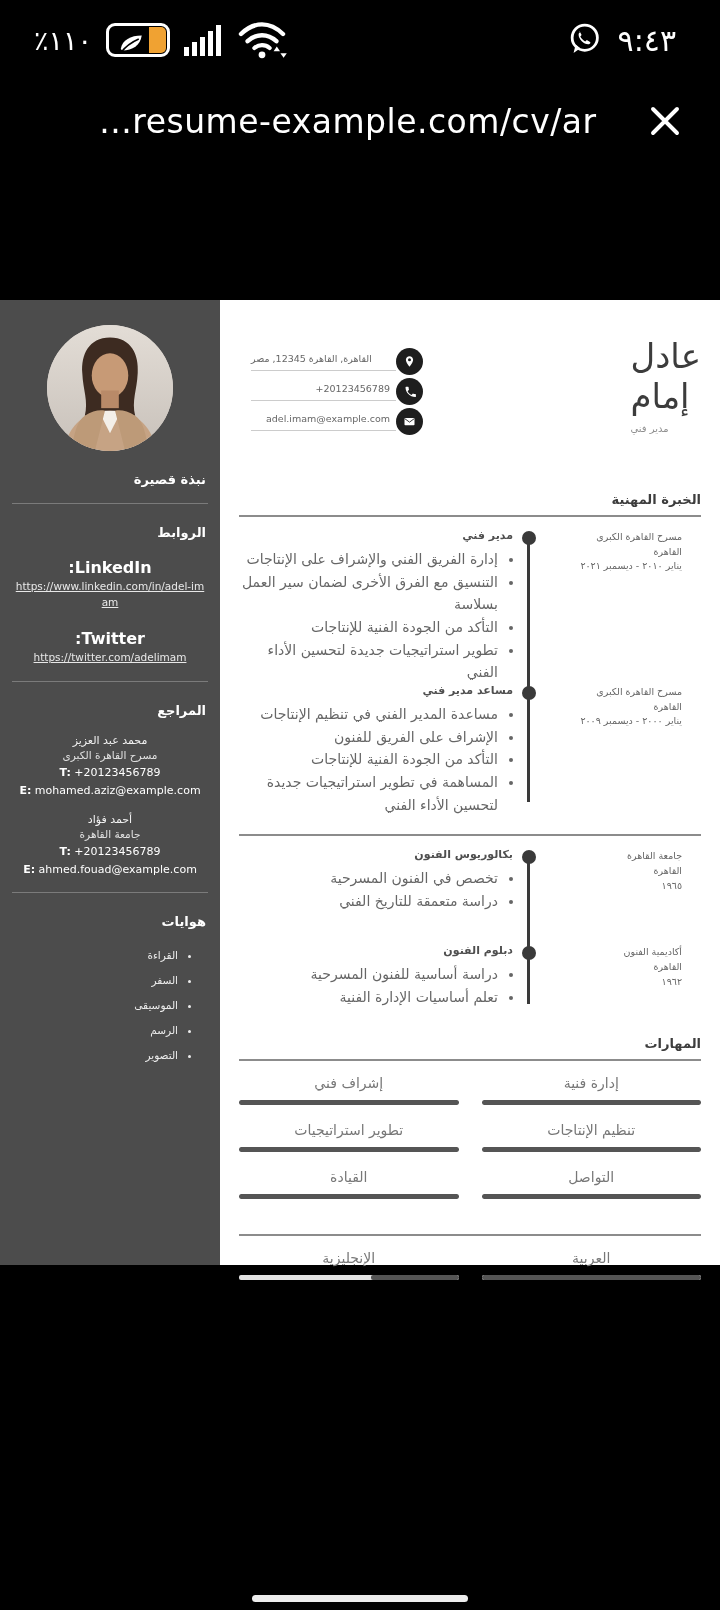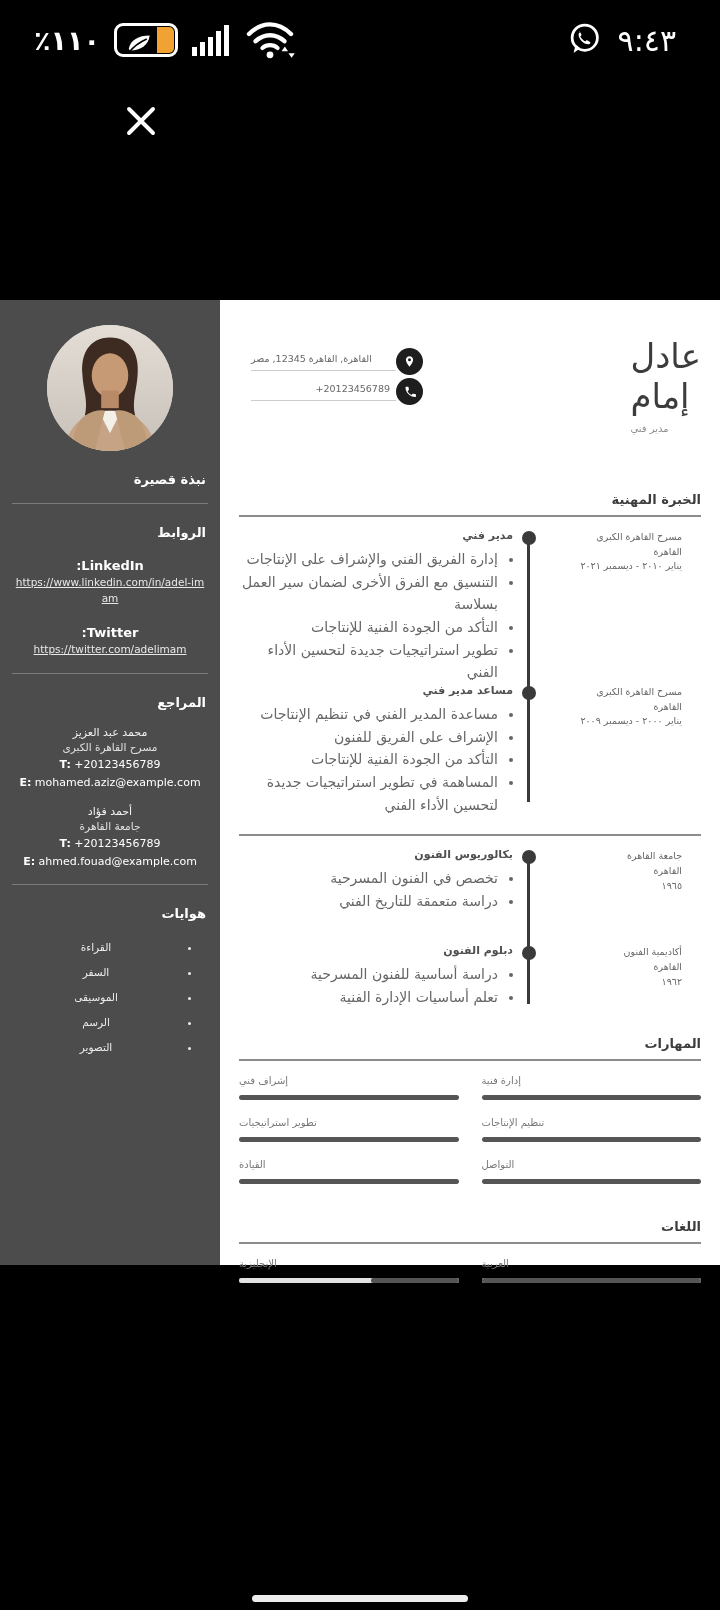--- a/index.html
+++ b/index.html
@@ -2,21 +2,21 @@
 <html><head>
 <meta charset="utf-8">
 <style>
   * { margin:0; padding:0; box-sizing:border-box; }
   html,body { width:720px; height:1610px; background:#000; font-family:"DejaVu Sans", sans-serif; }
   .screen { position:relative; width:720px; height:1610px; background:#000; overflow:hidden; }
 
   
   .statusbar { position:absolute; top:0; left:0; right:0; height:80px; display:flex; justify-content:space-between; align-items:center; padding:0 44px 0 34px; }
   .st-left, .st-right { display:flex; align-items:center; gap:14px; }
-  .battery-pct { color:#fff; font-size:27px; direction:ltr;font-weight:bold; }
+  .battery-pct { color:#fff; font-size:27px; direction:ltr; }
   .battery { position:relative; width:64px; height:34px; border:3px solid #fff; border-radius:9px; background:#000; }
   .battery-fill { position:absolute; right:1px; top:1px; bottom:1px; width:17px; background:#f0a232; border-radius:0 5px 5px 0; }
   .battery svg { position:absolute; left:8px; top:4px; }
   .clock { color:#fff; font-size:30px; direction:ltr; }
 
   
   .urlbar { position:absolute; top:80px; left:0; right:0; height:82px; display:flex; align-items:center; }
   .url-spacer { width:86px; }
   .url-text { flex:1; text-align:center; color:#fff; font-size:33px; direction:ltr; letter-spacing:.5px; }
   .url-close { width:110px; display:flex; justify-content:center; align-items:center; }
@@ -26,29 +26,29 @@
 
   
   .sidebar { position:absolute; left:0; top:0; width:220px; height:965px; background:#4c4c4c; color:#e8e8e8; direction:rtl; }
   .photo-wrap { width:126px; height:126px; border-radius:50%; overflow:hidden; margin:25px auto 0 auto; background:#d9d3cd; }
   .sb-sec { padding:0 14px; }
   .sb-title { color:#fff; font-size:13px; font-weight:bold; text-align:right;margin-top:21px; }
   .sb-divider { border-top:1px solid #7b7b7b; margin:16px 12px; }
   .about-title { }
   .about-text { margin-top:16px; font-size:10.5px; line-height:1.65; color:#e2e2e2; text-align:right; }
   .link-item { margin-top:18px; text-align:center; }
-  .link-label { font-size:13px; font-weight:bold; color:#fff; display:block; }
+  .link-label { font-size:16px; font-weight:bold; color:#fff; display:block; }
   .link-url { font-size:10.5px; color:#e8e8e8; text-decoration:underline; word-break:break-all; direction:ltr; display:block; line-height:1.5; margin-top:2px; }
   .ref-item { margin-top:16px; text-align:center; }
   .ref-name { font-size:11px; color:#f2f2f2; }
   .ref-org { font-size:10.5px; color:#e0e0e0; margin-top:2px; }
   .ref-line { font-size:11px; color:#fff; margin-top:5px; direction:rtl; }
   .ref-lbl { font-weight:bold; }
   .hobby-list { list-style:disc; padding-right:28px; margin-top:20px; }
-  .hobby-list li { font-size:10.5px; color:#ececec; margin-bottom:13px; text-align:center; }
+  .hobby-list li { font-size:10.5px; color:#ececec; margin-bottom:13px; text-align:right; }
 
   
   .main { position:absolute; left:220px; top:0; width:500px; height:965px; background:#fff; direction:rtl; padding:32px 19px 0 19px; }
   .top-header { position:relative; height:142px; }
   .name-block { position:absolute; right:0; top:4px; text-align:left; }
   .name-line { font-size:34px; color:#3c3c3c; line-height:1.18; }
   .job-sub { font-size:10px; color:#8e8e8e; margin-top:7px; letter-spacing:1px; }
   .contact-block { position:absolute; left:12px; top:16px; width:172px; }
   .contact-row { display:flex; align-items:center; direction:rtl; margin-bottom:3px; }
   .c-icon { width:27px; height:27px; border-radius:50%; background:#1e1e1e; flex:0 0 27px; display:flex; align-items:center; justify-content:center; margin-right:0; }
@@ -67,21 +67,21 @@
   .blist { list-style:disc; padding-right:15px; }
   .blist li { font-size:14px; color:#666; line-height:1.62; text-align:right; }
   .entry.exp1 { min-height:100px; }
   .entry.exp2 { min-height:96px; }
   .entry.edu1 { min-height:96px; }
   .entry.edu2 { min-height:74px; }
 
   .sec-block { margin-top:18px; }
   .grid2 { display:grid; grid-template-columns:1fr 1fr; column-gap:23px; direction:rtl; margin-top:14px; }
   .meter { margin-bottom:17px; }
-  .meter-label { font-size:10px; color:#777; text-align:left; margin-bottom:9px; }
+  .meter-label { font-size:14px; color:#777; text-align:center; margin-bottom:9px; }
   .bar-track { height:5px; background:#e2e2e2; border-radius:2px; direction:rtl; overflow:hidden; }
   .bar-fill { height:100%; background:#555; border-radius:2px; }
 
   .gesture-bar { position:absolute; bottom:8px; left:50%; transform:translateX(-50%); width:216px; height:7px; border-radius:4px; background:#ededed; }
 </style>
 </head>
 <body>
 
 <div class="screen">
 
@@ -116,20 +116,21 @@
         <circle cx="13.5" cy="11.5" r="8.2" fill="none" stroke="#fff" stroke-width="1.8"></circle>
         <path d="M6.2 21.5 L10.6 18.4 L7.6 16 Z" fill="#fff"></path>
         <path d="M10.4 8.2 c-.4 0-.9.6-.9 1.4 0 2.8 3.4 6.2 6.2 6.2 .8 0 1.5-.5 1.5-1 0-.3-.2-.5-.5-.7 l-1.6-.9 c-.3-.15-.5-.1-.7.1 l-.6.6 c-1.3-.6-2.6-1.9-3.2-3.2 l.6-.6 c.2-.2.25-.45.1-.7 l-.9-1.6 c-.1-.25-.35-.5-.6-.5z" fill="#fff"></path>
       </svg>
       <span class="clock">٩:٤٣</span>
     </div>
   </div>
 
   <div class="urlbar">
     <div class="url-spacer"></div>
+    <div class="url-text">...resume-example.com/cv/ar</div>
     <div class="url-close">
       <svg width="36" height="36" viewBox="0 0 24 24">
         <path d="M4 4 L20 20 M20 4 L4 20" stroke="#fff" stroke-width="2.6" stroke-linecap="round"></path>
       </svg>
     </div>
   </div>
 
   <div class="page">
 
     <div class="sidebar">
@@ -223,20 +224,29 @@
             <span class="c-text">القاهرة, القاهرة 12345, مصر</span>
           </div>
           <div class="contact-row">
             <span class="c-icon">
               <svg width="14" height="14" viewBox="0 0 24 24">
                   <path d="M7.9 10.6 c1.5 2.9 3.7 5.1 6.6 6.6 l2.1-2.1 c.3-.3.7-.4 1-.3 1.1.4 2.3.6 3.5.6 .6 0 1 .4 1 1 v3.3 c0 .6-.4 1-1 1 C11.9 20.7 4.3 13.1 4.3 4 c0-.6.4-1 1-1 h3.3 c.6 0 1 .4 1 1 0 1.2.2 2.4.6 3.5 .1.3 0 .7-.3 1 l-2 2.1 z" fill="#fff"></path>
                 </svg>
             </span>
             <span class="c-text ltr">+20123456789</span>
           </div>
+          <div class="contact-row">
+            <span class="c-icon">
+              <svg width="15" height="15" viewBox="0 0 24 24">
+                  <rect x="4" y="6.5" width="16" height="11.5" rx="1.3" fill="#fff"></rect>
+                  <path d="M4.5 7.5 L12 13 L19.5 7.5" fill="none" stroke="#1e1e1e" stroke-width="1.4"></path>
+                </svg>
+            </span>
+            <span class="c-text ltr">adel.imam@example.com</span>
+          </div>
         </div>
       </div>
 
       <div class="sec-block">
         <div class="sec-title">الخبرة المهنية</div>
         <div class="sec-hr"></div>
         <div class="tgroup">
           <div class="tline"></div>
 
           <div class="entry exp1">
@@ -345,21 +355,20 @@
           <div class="meter">
             <div class="meter-label">القيادة</div>
             <div class="bar-track">
                 <div class="bar-fill" style="width: 100%;"></div>
               </div>
           </div>
         </div>
       </div>
 
       <div class="sec-block">
-        <div class="sec-title">اللغات</div>
         <div class="sec-hr"></div>
         <div class="grid2">
           <div class="meter">
             <div class="meter-label">العربية</div>
             <div class="bar-track">
                 <div class="bar-fill" style="width: 100%;"></div>
               </div>
           </div>
           <div class="meter">
             <div class="meter-label">الإنجليزية</div>

